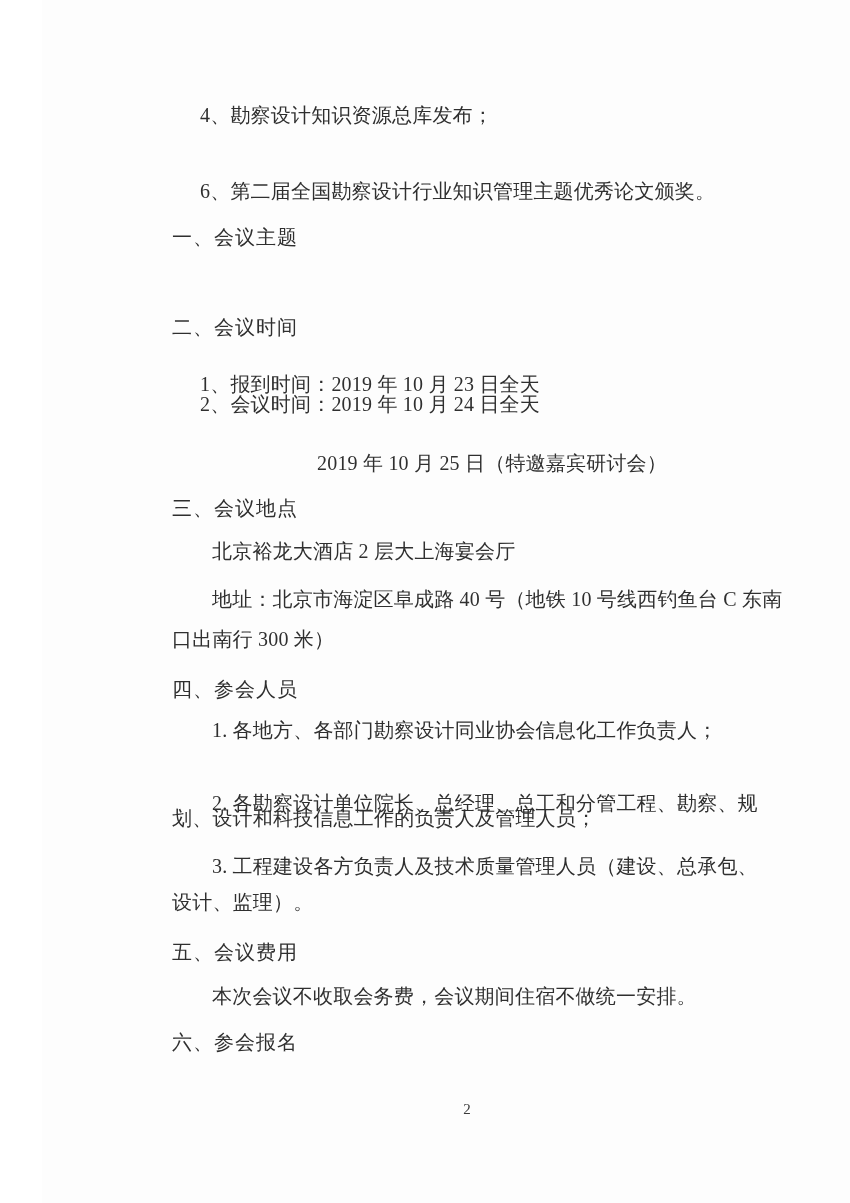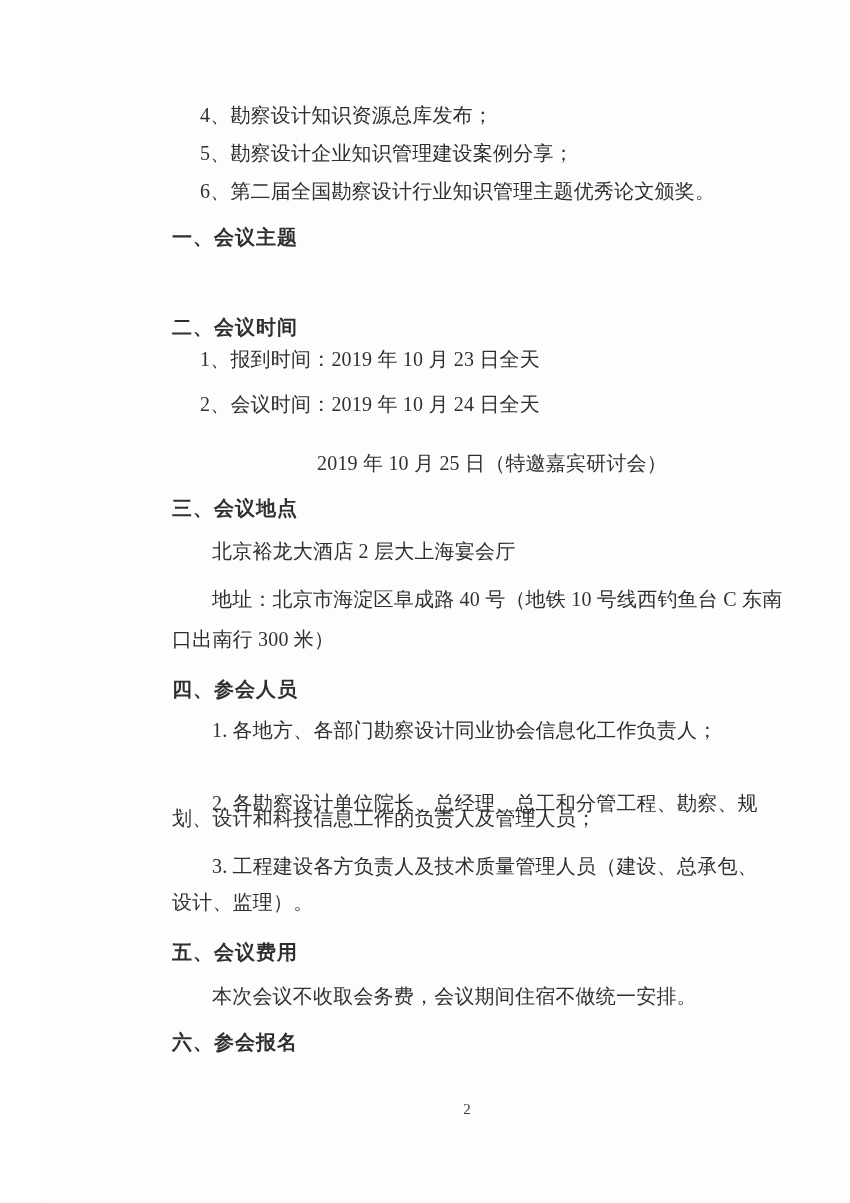--- a/index.html
+++ b/index.html
@@ -20,21 +20,21 @@
   .line {
     position: absolute;
     left: 130px;
     height: 44px;
     line-height: 44px;
     font-size: 20px;
     white-space: pre;
     letter-spacing: 0.2px;
   }
   .heading {
-    font-weight: bold;
+    font-weight: normal;
     font-family: "Liberation Sans", sans-serif;
     letter-spacing: 1px;
   }
   .item { padding-left: 28px; }
   .para { padding-left: 40px; }
   .deep { padding-left: 145px; }
   .flush { padding-left: 0; }
   .page-number {
     position: absolute;
     top: 1094px;
@@ -46,27 +46,26 @@
     font-size: 15px;
     color: #3a3a3a;
   }
 </style>
 </head>
 <body>
 
 <div class="page">
 
   <div class="line item" style="top:93px">4、勘察设计知识资源总库发布；</div>
-  <div class="line item" style="top:131px">5、勘察设计企业知识管理建设案例分享；</div>
   <div class="line item" style="top:169px">6、第二届全国勘察设计行业知识管理主题优秀论文颁奖。</div>
 
   <div class="line heading" style="top:215px">一、会议主题</div>
 
   <div class="line heading" style="top:305px">二、会议时间</div>
-  <div class="line item" style="top:337px">1、报到时间：2019 年 10 月 23 日全天</div>
+  <div class="line item" style="top:362px">1、报到时间：2019 年 10 月 23 日全天</div>
   <div class="line item" style="top:382px">2、会议时间：2019 年 10 月 24 日全天</div>
   <div class="line deep" style="top:441px">2019 年 10 月 25 日（特邀嘉宾研讨会）</div>
 
   <div class="line heading" style="top:486px">三、会议地点</div>
   <div class="line para" style="top:529px">北京裕龙大酒店 2 层大上海宴会厅</div>
   <div class="line para" style="top:577px">地址：北京市海淀区阜成路 40 号（地铁 10 号线西钓鱼台 C 东南</div>
   <div class="line flush" style="top:617px">口出南行 300 米）</div>
 
   <div class="line heading" style="top:667px">四、参会人员</div>
   <div class="line para" style="top:708px">1. 各地方、各部门勘察设计同业协会信息化工作负责人；</div>

